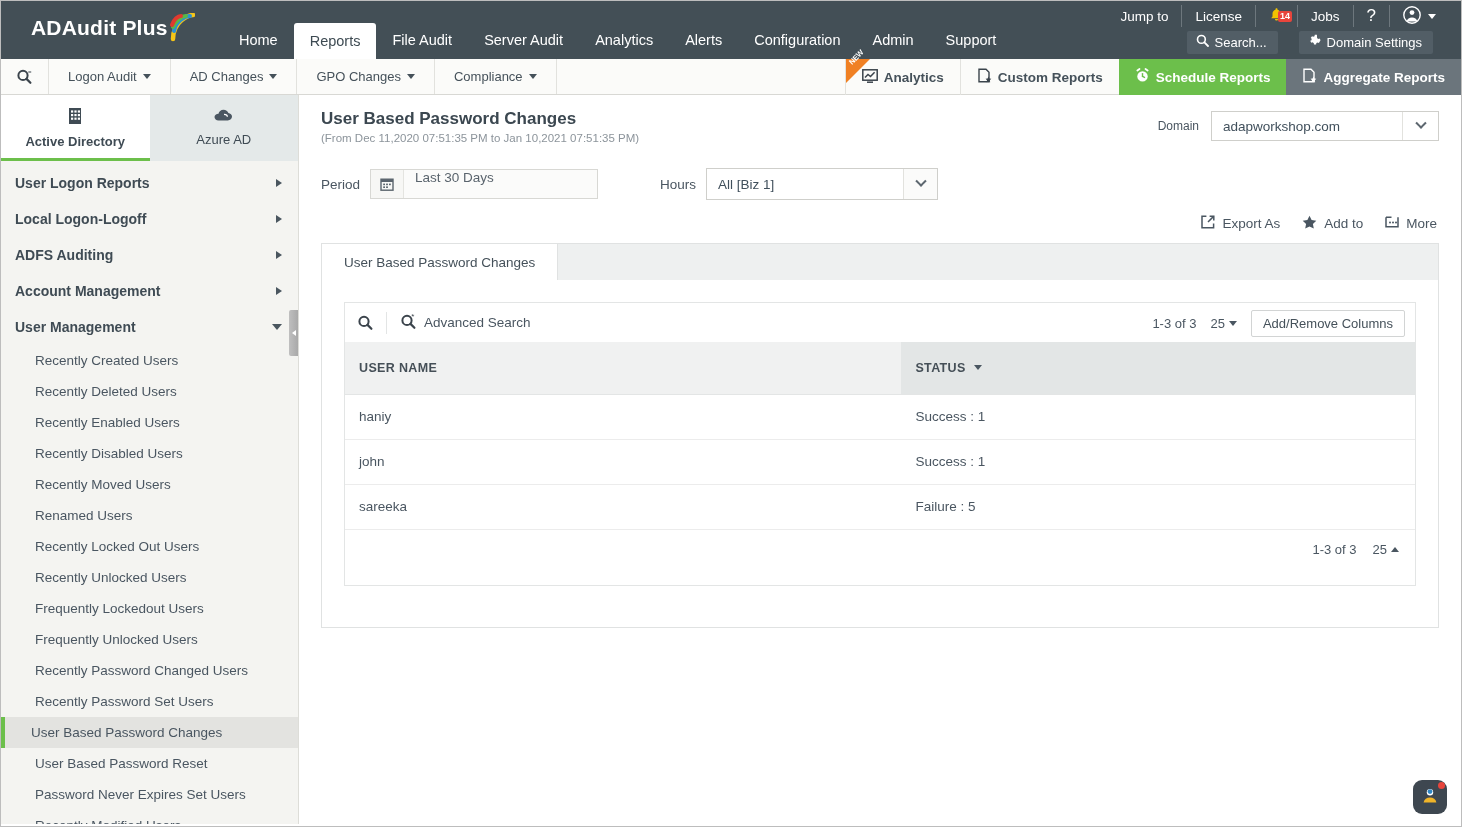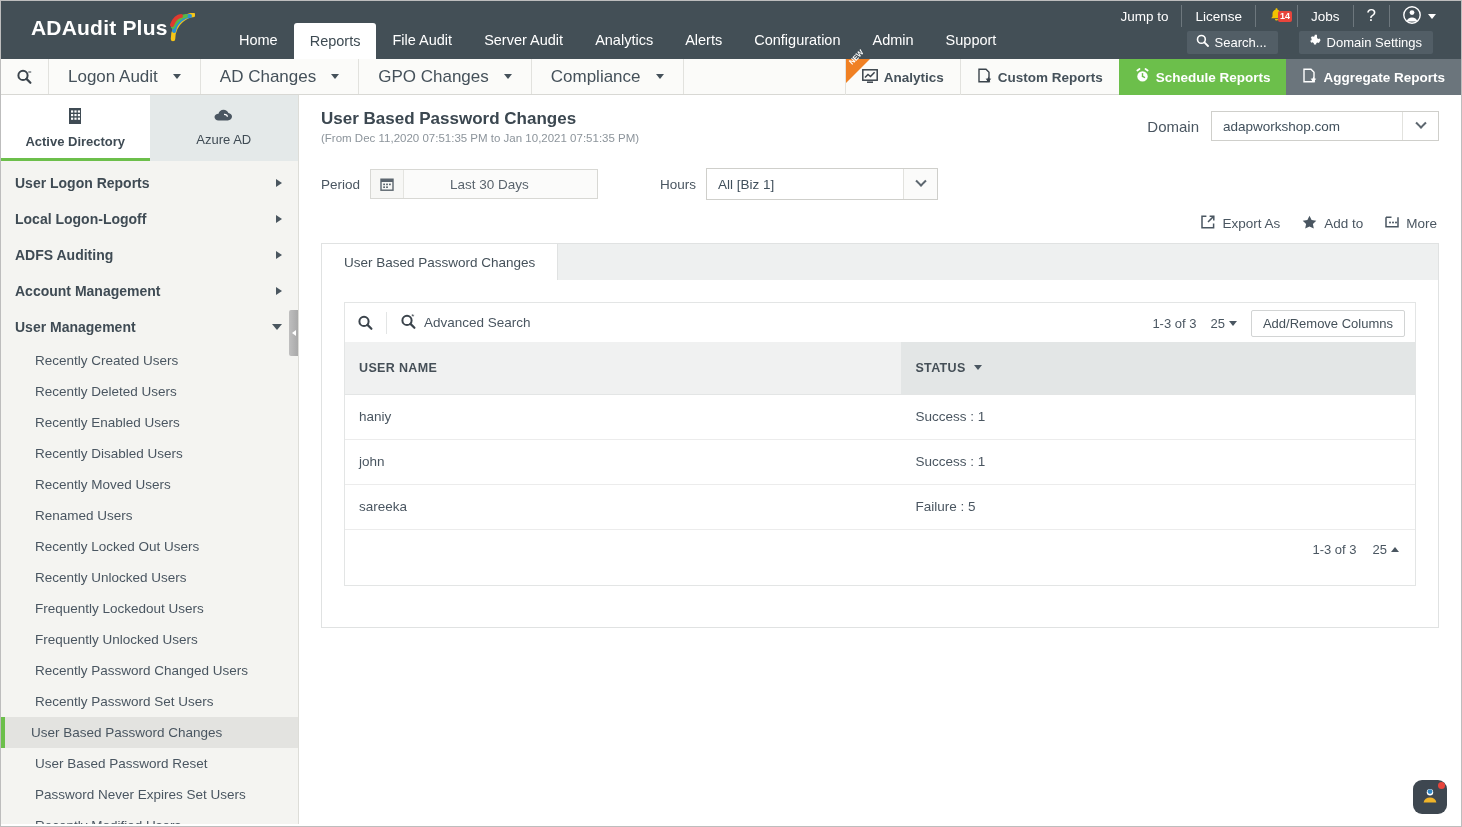--- a/index.html
+++ b/index.html
@@ -122,22 +122,22 @@
   }
   .subnav-left { display: flex; align-items: center; height: 100%; }
   .subnav-icon {
     width: 48px; height: 100%;
     display: flex; align-items: center; justify-content: center;
     border-right: 1px solid #e2e2de;
   }
   .subnav-item {
     padding: 0 19px;
     height: 100%;
-    display: flex; align-items: center; gap: 15px;
-    font-size: 17px;
+    display: flex; align-items: center; gap: 6px;
+    font-size: 13px;
     color: #45515a;
     border-right: 1px solid #e2e2de;
     white-space: nowrap;
   }
   .caret-down-d {
     width: 0; height: 0;
     border-left: 4px solid transparent;
     border-right: 4px solid transparent;
     border-top: 5px solid #45515a;
   }
@@ -267,21 +267,21 @@
   .page-sub {
     font-size: 11.5px;
     color: #8c949b;
     margin-bottom: 24px;
   }
   .domain-wrap {
     position: absolute;
     right: 22px; top: 16px;
     display: flex; align-items: center; gap: 12px;
   }
-  .domain-label { font-size: 15px; color: #4a5661; }
+  .domain-label { font-size: 12px; color: #4a5661; }
   .domain-select {
     width: 228px; height: 30px;
     border: 1px solid #cfcfcb;
     background: #ffffff;
     display: flex; align-items: center;
     font-size: 13.5px; color: #41505c;
     padding-left: 11px;
     position: relative;
   }
   .domain-select .dd {
@@ -297,26 +297,25 @@
     transform: rotate(45deg) translate(-2px,-2px);
   }
 
   .filter-row {
     display: flex; align-items: center;
     gap: 10px;
     margin-top: 16px;
   }
   .flabel { font-size: 13.5px; color: #4a5661; }
   .period-box {
-    display: flex; align-items: center;
+    display: flex; align-items: flex-start;
     border: 1px solid #d8d8d4;
     height: 30px;
     width: 228px;
     background: #fbfbfa;
-    gap: 35px;
   }
   .period-ico {
     width: 33px; height: 28px;
     display: flex; align-items: center; justify-content: center;
     border-right: 1px solid #e4e4e0;
     background: #f7f7f5;
   }
   .period-val { padding-left: 11px; font-size: 13.5px; color: #5a646d; }
   .hours-box {
     border: 1px solid #cfcfcb;

